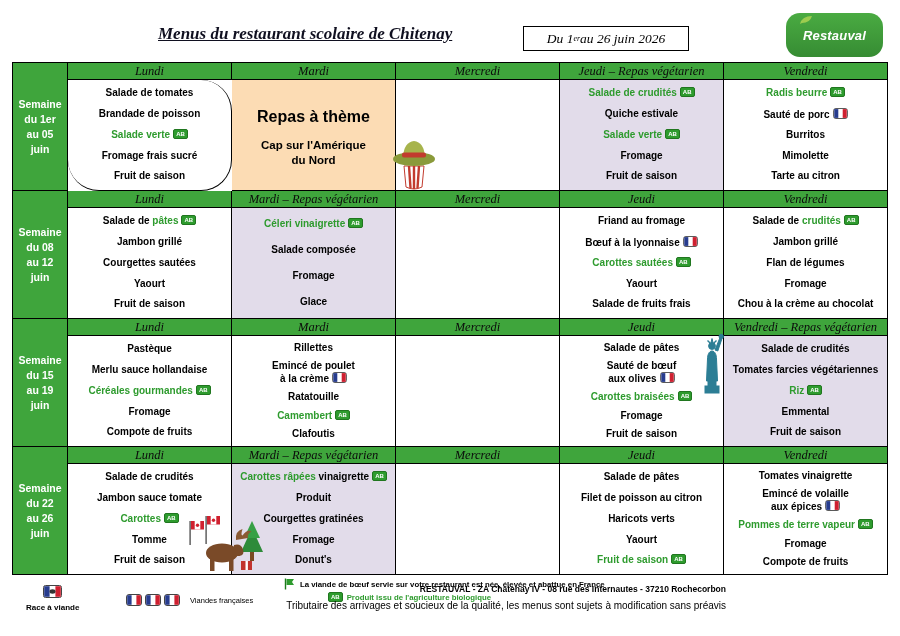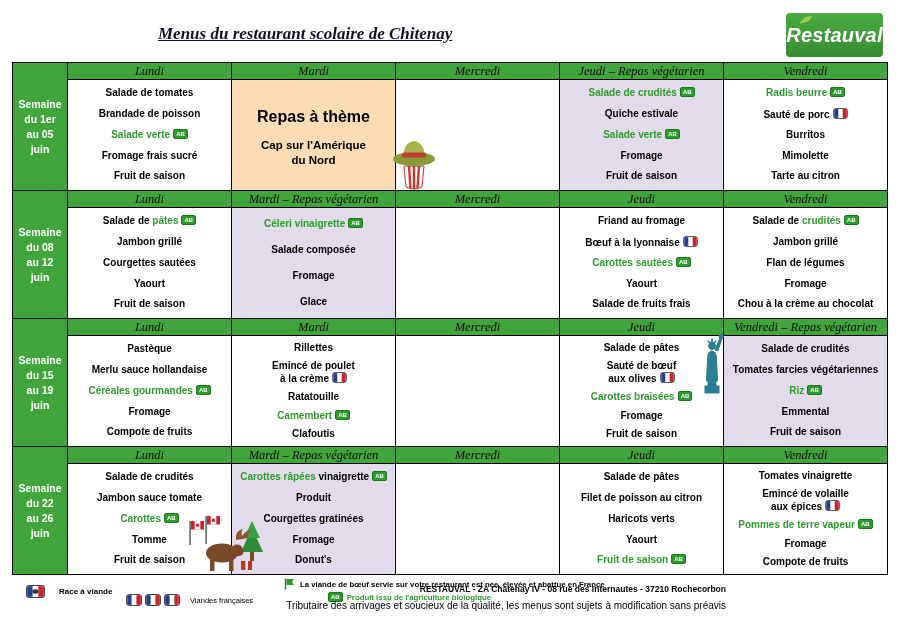--- a/index.html
+++ b/index.html
@@ -10,23 +10,23 @@
 
   
   .title { position:absolute; left:158px; top:24px;
            font-family:"Liberation Serif", serif; font-style:italic; font-weight:bold;
            font-size:17px; text-decoration:underline; color:#101020; }
   .date-box { position:absolute; left:523px; top:26px; width:166px; height:25px;
               border:1.5px solid #000; display:flex; align-items:center; justify-content:center;
               font-family:"Liberation Serif", serif; font-style:italic; font-size:13.5px; }
   .date-box sup { font-size:8px; line-height:1; }
   .logo { position:absolute; left:786px; top:13px; width:97px; height:44px;
-          background:linear-gradient(#4aab42,#368c33); border-radius:4px;
+          background:linear-gradient(#4aab42,#368c33); border-radius:14px;
           display:flex; align-items:center; justify-content:center; color:#fff;
-          font-style:italic; font-weight:bold; font-size:20px; letter-spacing:0.2px; }
+          font-style:italic; font-weight:bold; font-size:13px; letter-spacing:0.2px; }
   .logo .leaf { position:absolute; left:12px; top:2px; }
 
   
   #menu-grid { position:absolute; left:12px; top:62px; width:876px;
                border-left:1px solid #000; border-top:1px solid #000; }
   .week-row { display:grid; grid-template-columns:55px repeat(5,164px);
               grid-template-rows:17px 111px; }
   .week-label { grid-row:1 / 3; grid-column:1; background:var(--green); color:#fff;
                 display:flex; flex-direction:column; align-items:center; justify-content:center;
                 gap:3px; font-weight:bold; font-size:10.5px; text-align:center;
@@ -48,40 +48,45 @@
         border:0.5px solid #20761f; font-style:normal; }
   .flagwrap svg { width:15px; height:11px; vertical-align:-1px; margin-left:3px; }
 
   
   .deco { position:absolute; z-index:5; }
   .deco-sombrero { left:388px; top:136px; }
   .deco-statue { left:700px; top:333px; }
   .deco-moose { left:186px; top:514px; }
 
   
-  .f-race { position:absolute; left:26px; top:585px; display:flex; align-items:center; gap:14px;
-            font-size:8px; font-weight:bold; }
+  .f-race { position:absolute; left:26px; top:585px; display:flex; align-items:center; gap:5px;
+            font-size:8px; font-weight:bold;flex-direction:column; }
   .f-flags { position:absolute; left:126px; top:594px; display:flex; align-items:center; gap:3px; }
   .f-flags .vf-label { font-size:7.5px; margin-left:7px; }
   .f-beef { position:absolute; left:284px; top:578px; display:flex; align-items:center; gap:5px;
             font-size:7.8px; font-weight:bold;justify-content:center; }
   .f-bio { position:absolute; left:328px; top:592px; display:flex; align-items:center; gap:4px;
            font-size:7.8px; font-weight:bold; color:var(--organic); }
   .f-bio .ab { margin-left:0; }
   .f-right { position:absolute; right:12px; top:584px; text-align:right; }
   .f-right .addr { font-size:8.5px; font-weight:bold; }
   .f-right .disc { font-size:10px; margin-top:6px; }
 </style>
 </head>
 <body>
 
 <div class="page" style="--green: #3fa53c; --organic: #2e9b2e; --lav: #e2dcea; --peach: #fcdcb4;">
 
   <div class="title">Menus du restaurant scolaire de Chitenay</div>
 
+  <div class="date-box">
+      <span>Du 1</span>
+      <sup>er</sup>
+      <span> au 26 juin 2026</span>
+    </div>
 
   <div class="logo">
     <svg class="leaf" width="16" height="10" viewBox="0 0 16 10">
       <path d="M2 9 Q4 1 14 1 Q12 8 4 8 Z" fill="#9ccc4f"></path>
     </svg>
     <span>Restauval</span>
   </div>
 
   <div id="menu-grid">
       <div class="week-row">
@@ -89,21 +94,21 @@
           <div class="wl-line">Semaine</div>
           <div class="wl-line">du 1er</div>
           <div class="wl-line">au 05</div>
           <div class="wl-line">juin</div>
         </div>
         <div class="day-header" style="grid-area: 1 / 2;">Lundi</div>
         <div class="day-header" style="grid-area: 1 / 3;">Mardi</div>
         <div class="day-header" style="grid-area: 1 / 4;">Mercredi</div>
         <div class="day-header" style="grid-area: 1 / 5;">Jeudi – Repas végétarien</div>
         <div class="day-header" style="grid-area: 1 / 6;">Vendredi</div>
-        <div class="day-cell normal" style="grid-area: 2 / 2;">
+        <div class="day-cell normal" style="grid-area: 2 / 2; border-radius: 31px;">
           <div class="item"><span>Salade de tomates</span></div>
           <div class="item"><span>Brandade de poisson</span></div>
           <div class="item"><span class="org">Salade verte</span><span class="ab">AB</span></div>
           <div class="item"><span>Fromage frais sucré</span></div>
           <div class="item"><span>Fruit de saison</span></div>
         </div>
         <div class="day-cell theme" style="grid-area: 2 / 3;">
           <div class="theme-line">Repas à thème</div>
           <div class="theme-line">Cap sur l'Amérique
 du Nord</div>

